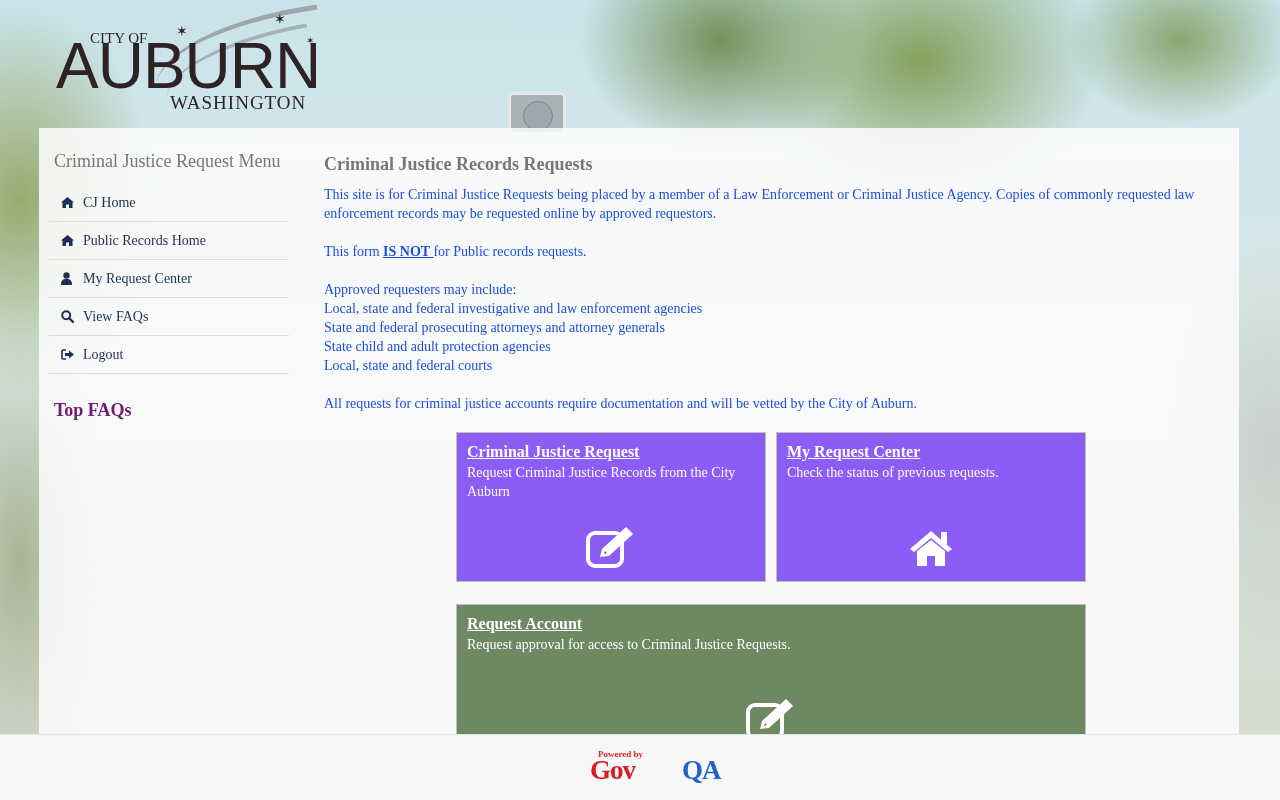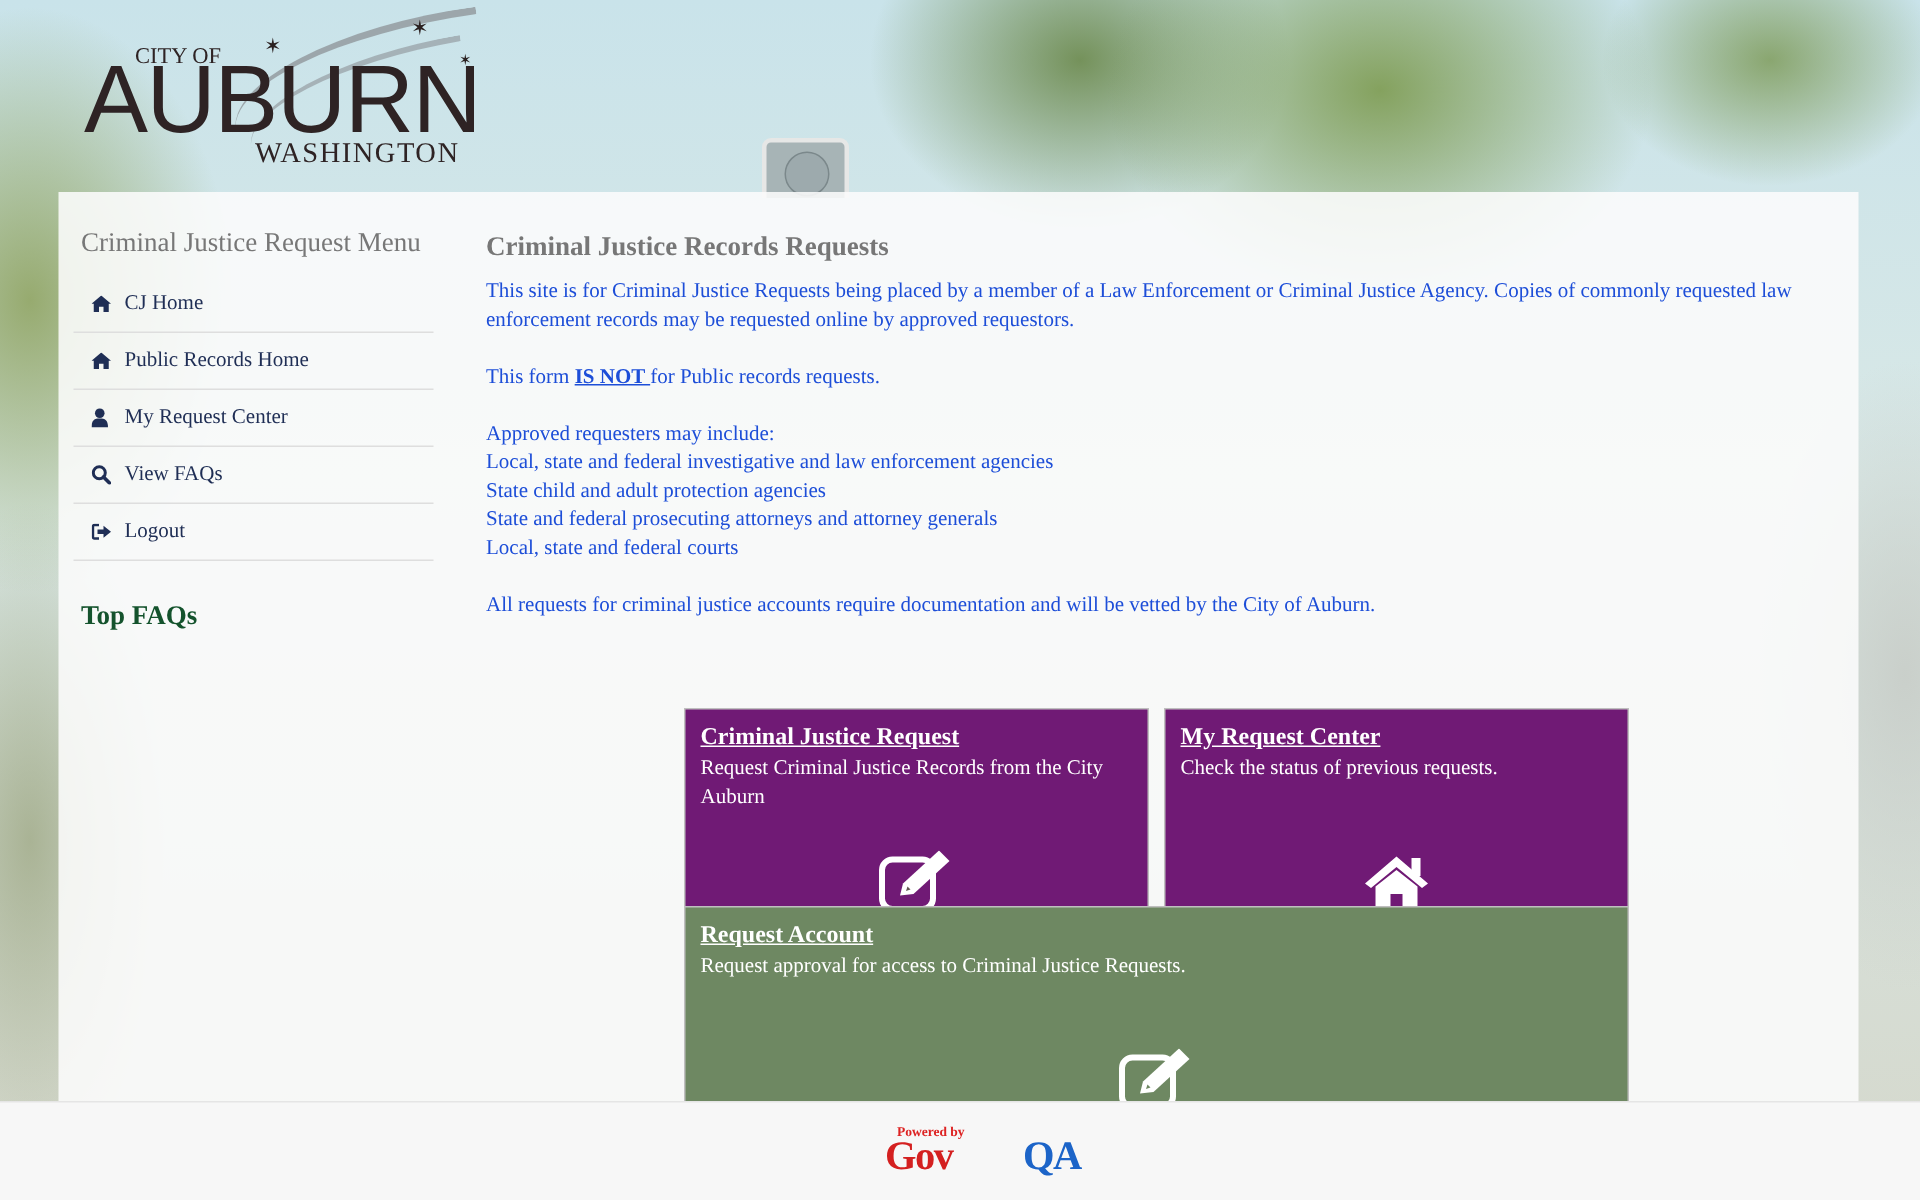--- a/index.html
+++ b/index.html
@@ -78,35 +78,35 @@
     }
     .menu { margin-top: 8px; list-style: none; }
     .menu-item {
       display: flex; align-items: center; height: 38px;
       border-bottom: 1px solid #dedede; padding-left: 12px;
       cursor: pointer;
     }
     .menu-item .ico { width: 22px; display: inline-flex; align-items: center; }
     .menu-item .lbl { font-size: 14px; color: #1f2e55; }
     .side-faq {
-      margin-top: 26px; font-size: 18px; color: #14532d; padding-left: 5px;
+      margin-top: 26px; font-size: 18px; color: #701a75; padding-left: 5px;
     }
 
     .content { position: absolute; left: 285px; top: 26px; width: 900px; }
     .page-title { font-size: 18px; font-weight: bold; color: #777; margin-bottom: 10px; }
     .content p { font-size: 14px; color: #1d4ed8; line-height: 19px; }
     .gap { height: 19px; }
     .isnot { font-weight: bold; text-decoration: underline; }
 
     .tiles { position: absolute; left: 417px; top: 304px; width: 630px; }
     .tile {
       position: absolute; color: #fff; padding: 8px 10px; cursor: pointer;
       border: 1px solid #bfbfbf;
     }
-    .tile.brown { background: #701a75; margin-top: 40px; }
+    .tile.brown { background: #8b5cf6; }
     .tile.green { background: #6e8862; }
     .tile .t-title { font-size: 16px; font-weight: bold; text-decoration: underline; line-height: 22px; }
     .tile .t-desc { font-size: 14px; line-height: 19px; }
     .tile .t-icon { position: absolute; left: 50%; transform: translateX(-50%); }
 
     .footer {
       position: absolute; left: 0; top: 734px; width: 1280px; height: 66px;
       background: #f7f7f7; border-top: 1px solid #e5e5e5; font-family: Liberation Serif, serif;
     }
     .govqa { position: absolute; left: 590px; top: 14px; width: 104px; height: 40px; }
@@ -188,22 +188,22 @@
   </aside>
 
   <section class="content">
     <h2 class="page-title">Criminal Justice Records Requests</h2>
     <p>This site is for Criminal Justice Requests being placed by a member of a Law Enforcement or Criminal Justice Agency. Copies of commonly requested law enforcement records may be requested online by approved requestors.</p>
     <div class="gap"></div>
     <p><span>This form </span><span class="isnot">IS NOT </span><span>for Public records requests.</span></p>
     <div class="gap"></div>
     <p>Approved requesters may include:</p>
     <p>Local, state and federal investigative and law enforcement agencies</p>
+    <p>State and federal prosecuting attorneys and attorney generals</p>
     <p>State child and adult protection agencies</p>
-    <p>State and federal prosecuting attorneys and attorney generals</p>
     <p>Local, state and federal courts</p>
     <div class="gap"></div>
     <p>All requests for criminal justice accounts require documentation and will be vetted by the City of Auburn.</p>
   </section>
 
   <div class="tiles">
     <div class="tile brown" style="left:0;top:0;width:310px;height:150px;">
       <div class="t-title">Criminal Justice Request</div>
       <div class="t-desc">Request Criminal Justice Records from the City Auburn</div>
       <span class="t-icon" style="top:94px;">

